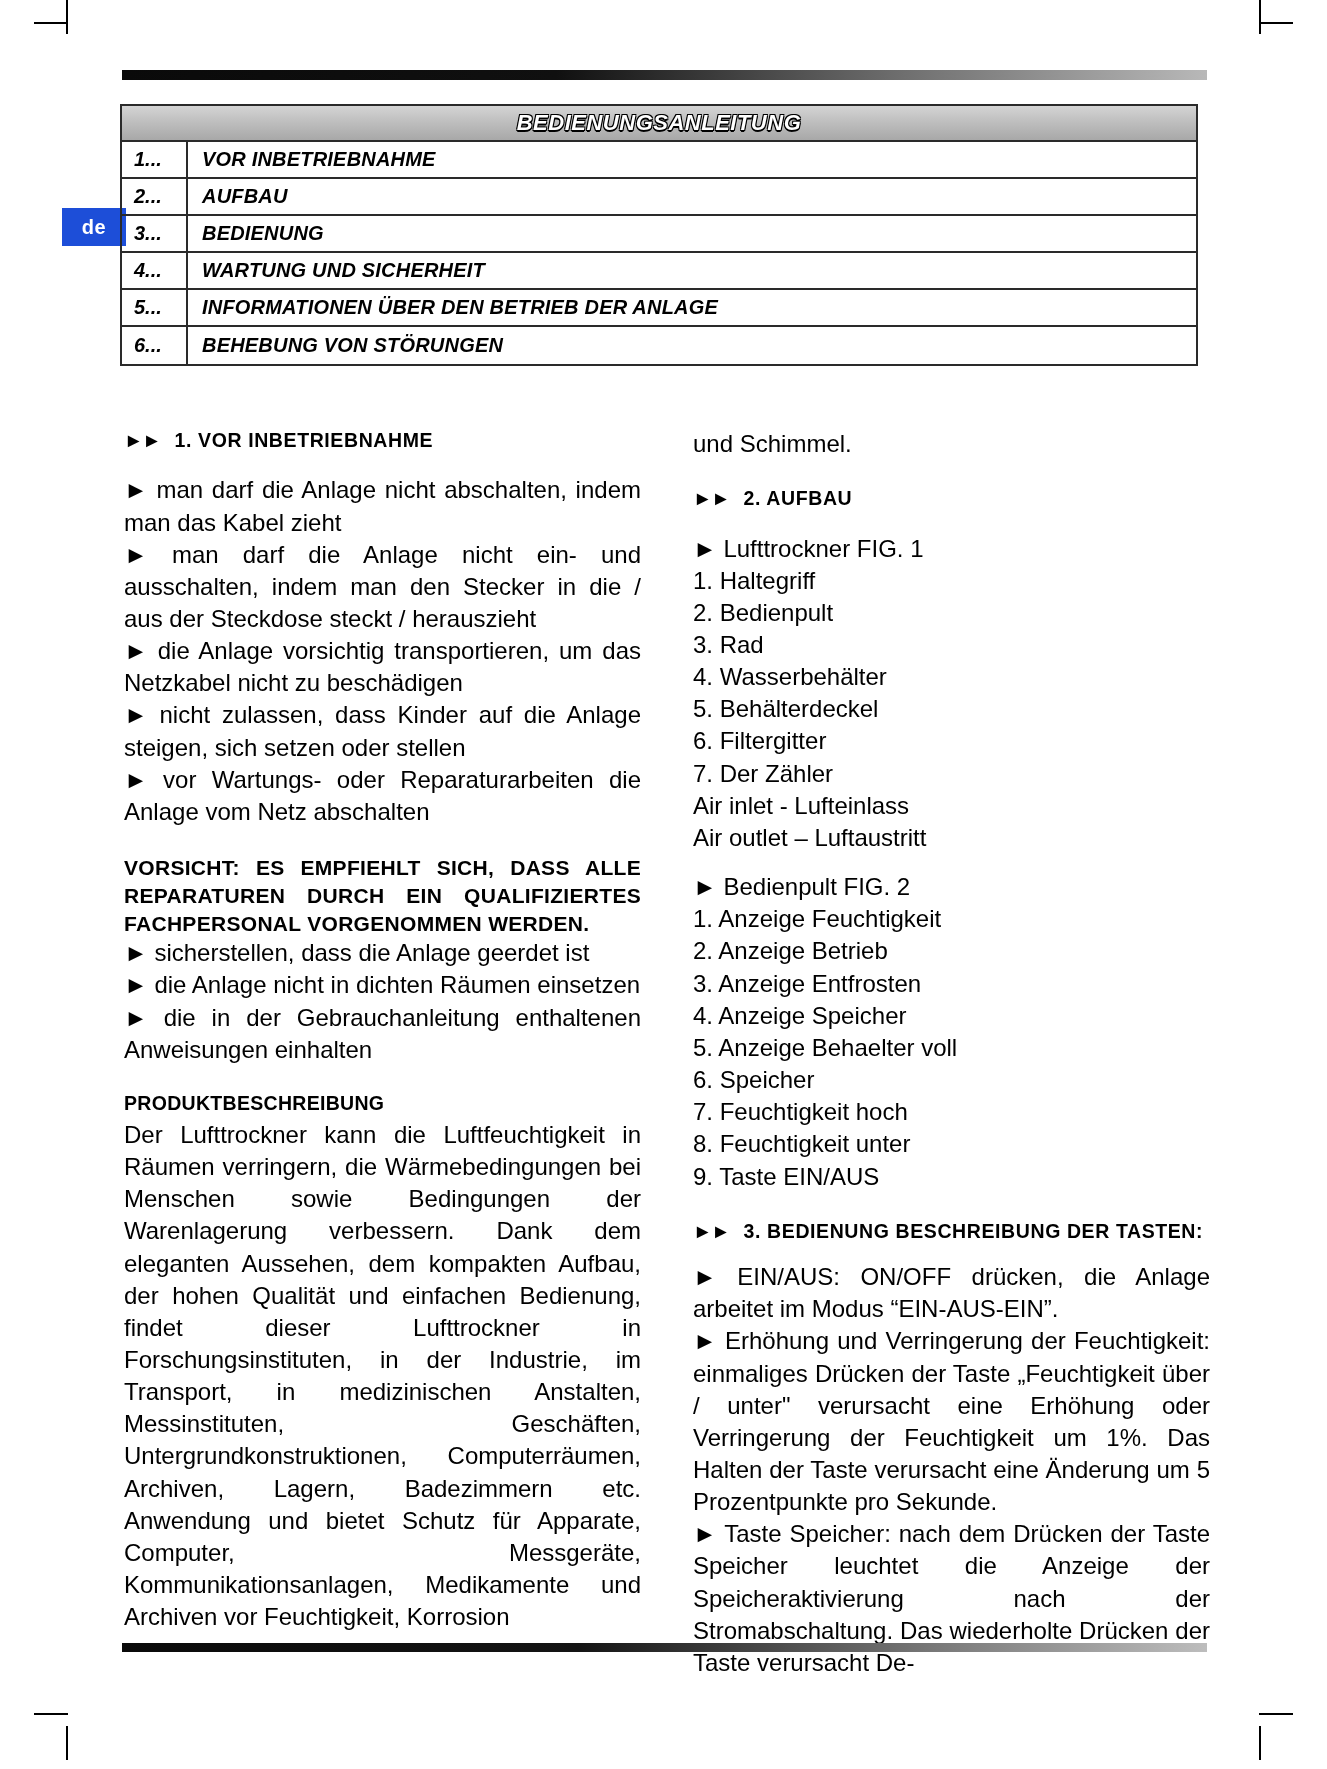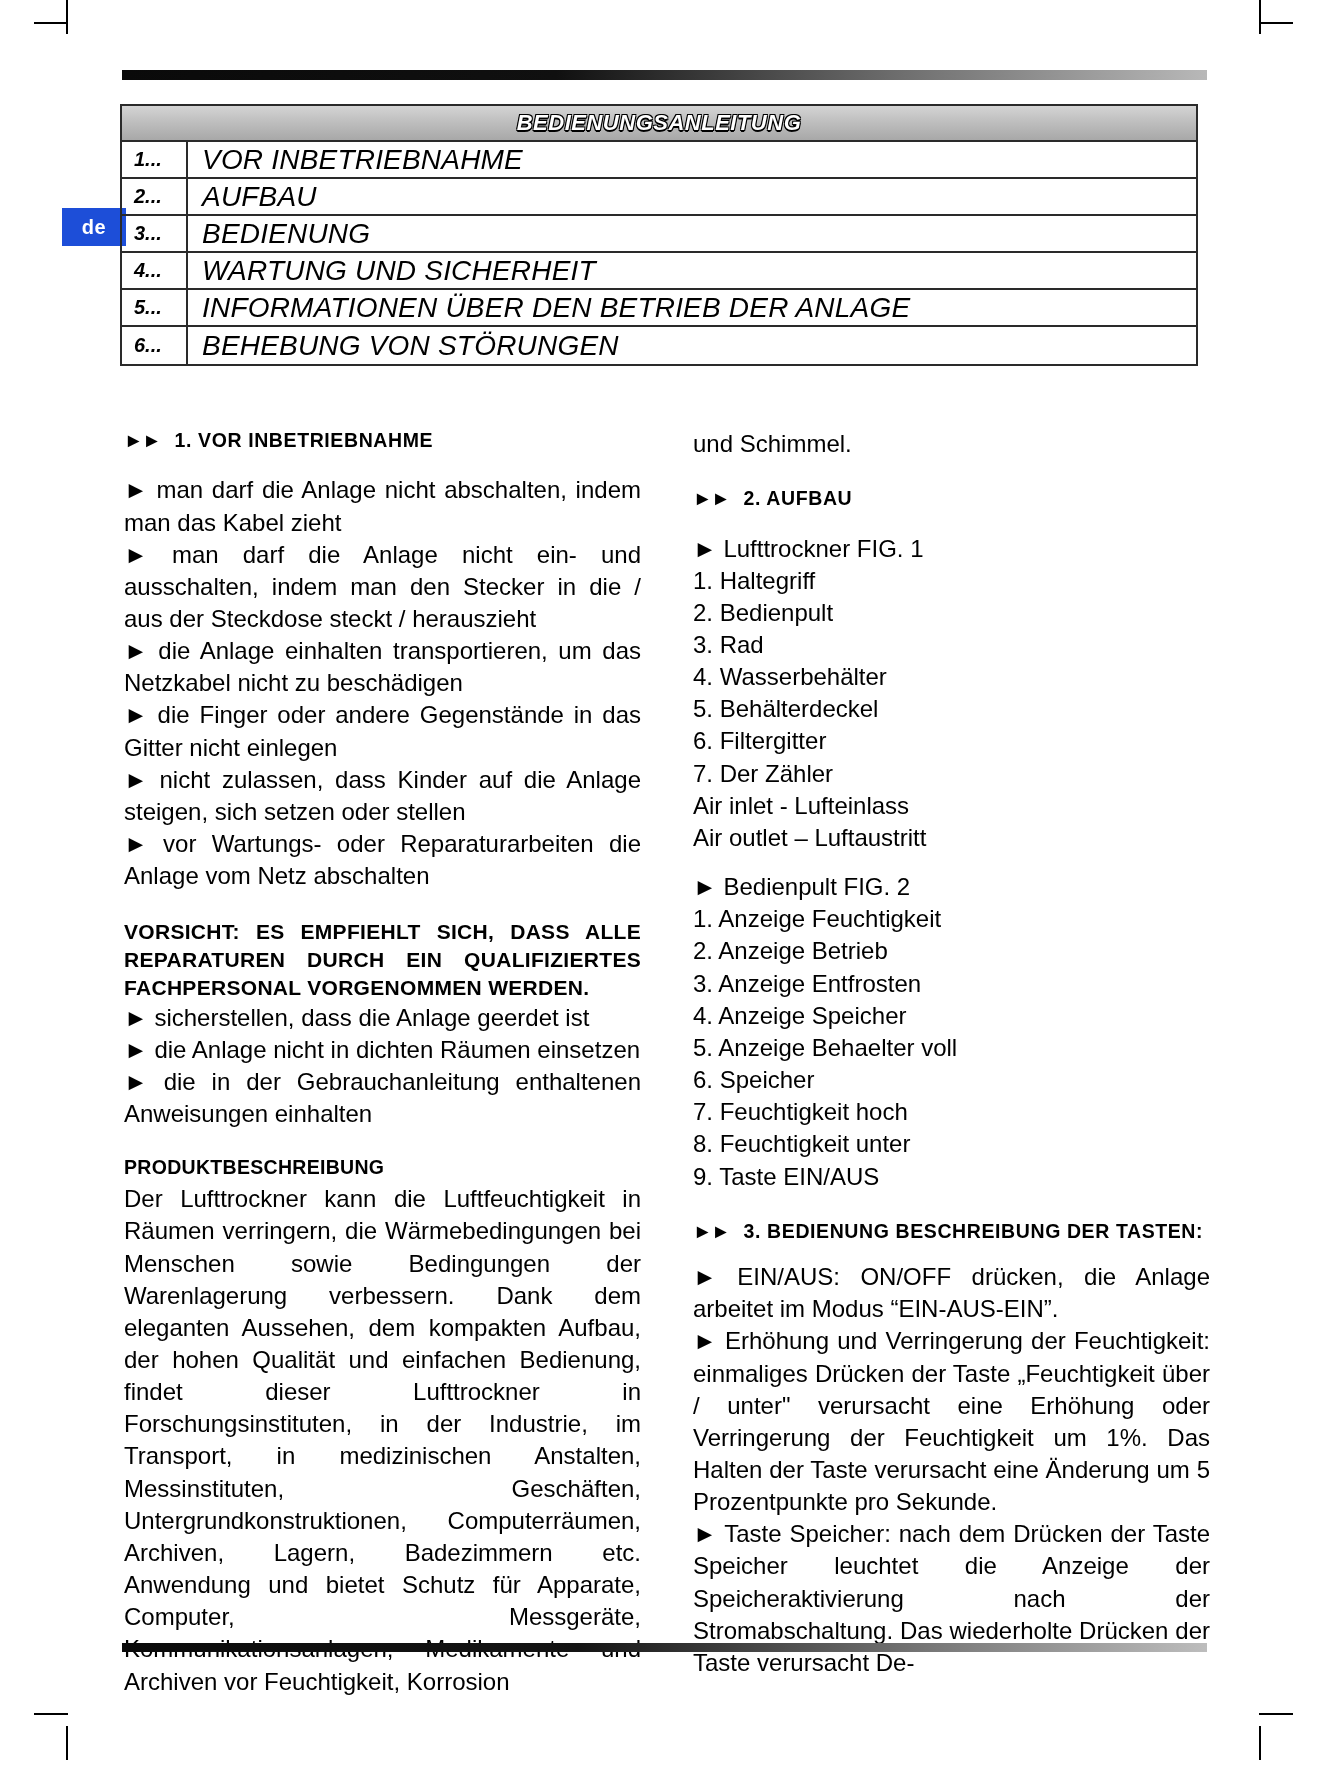--- a/index.html
+++ b/index.html
@@ -104,23 +104,23 @@
     padding-left: 12px;
     box-sizing: border-box;
     font-weight: bold;
     font-style: italic;
     font-size: 20px;
   }
   .toc-label {
     display: flex;
     align-items: center;
     padding-left: 14px;
-    font-weight: normal;
+    font-weight: bold;
     font-style: italic;
-    font-size: 28px;
+    font-size: 20px;
     letter-spacing: 0.2px;
   }
 
   
   .cols {
     position: absolute;
     left: 124px;
     top: 428px;
     width: 1086px;
     display: flex;
@@ -218,22 +218,21 @@
   <div class="cols">
 
     <div class="col">
 
       <div class="h-sec">
         <span class="arrows">►►</span><span>1. VOR INBETRIEBNAHME</span>
       </div>
 
       <p class="body just">► man darf die Anlage nicht abschalten, indem man das Kabel zieht</p>
       <p class="body just">► man darf die Anlage nicht ein- und ausschalten, indem man den Stecker in die / aus der Steckdose steckt / herauszieht</p>
-      <p class="body just">► die Anlage einhalten transportieren, um das Netzkabel nicht zu beschädigen</p>
-      <p class="body just">► die Finger oder andere Gegenstände in das Gitter nicht einlegen</p>
+      <p class="body just">► die Anlage vorsichtig transportieren, um das Netzkabel nicht zu beschädigen</p>
       <p class="body just">► nicht zulassen, dass Kinder auf die Anlage steigen, sich setzen oder stellen</p>
       <p class="body just">► vor Wartungs- oder Reparaturarbeiten die Anlage vom Netz abschalten</p>
 
       <div class="gap-m"></div>
 
       <p class="caps-bold">VORSICHT: ES EMPFIEHLT SICH, DASS ALLE REPARATUREN DURCH EIN QUALIFIZIERTES FACHPERSONAL VORGENOMMEN WERDEN.</p>
 
       <p class="body just">► sicherstellen, dass die Anlage geerdet ist</p>
       <p class="body just">► die Anlage nicht in dichten Räumen einsetzen</p>
       <p class="body just">► die in der Gebrauchanleitung enthaltenen Anweisungen einhalten</p>

